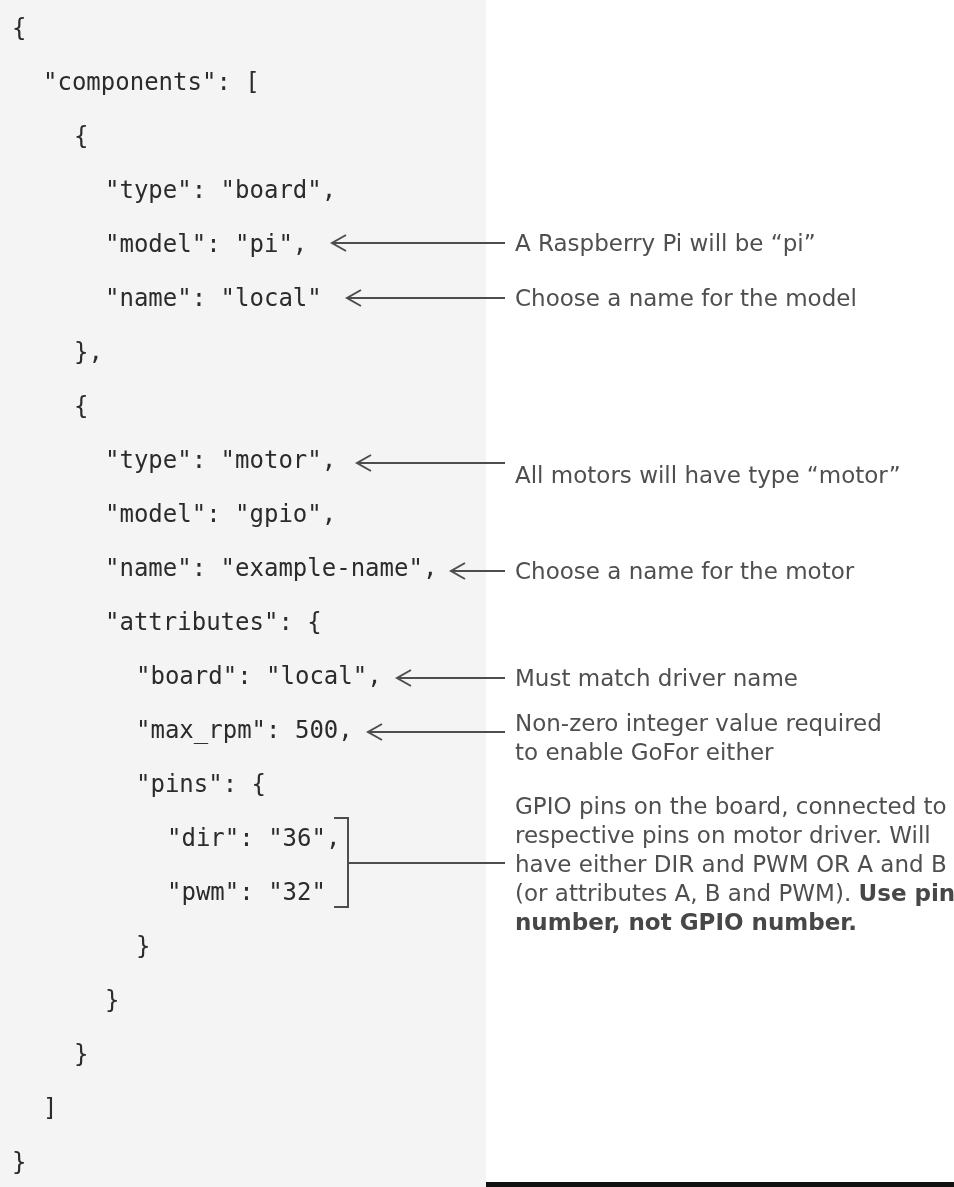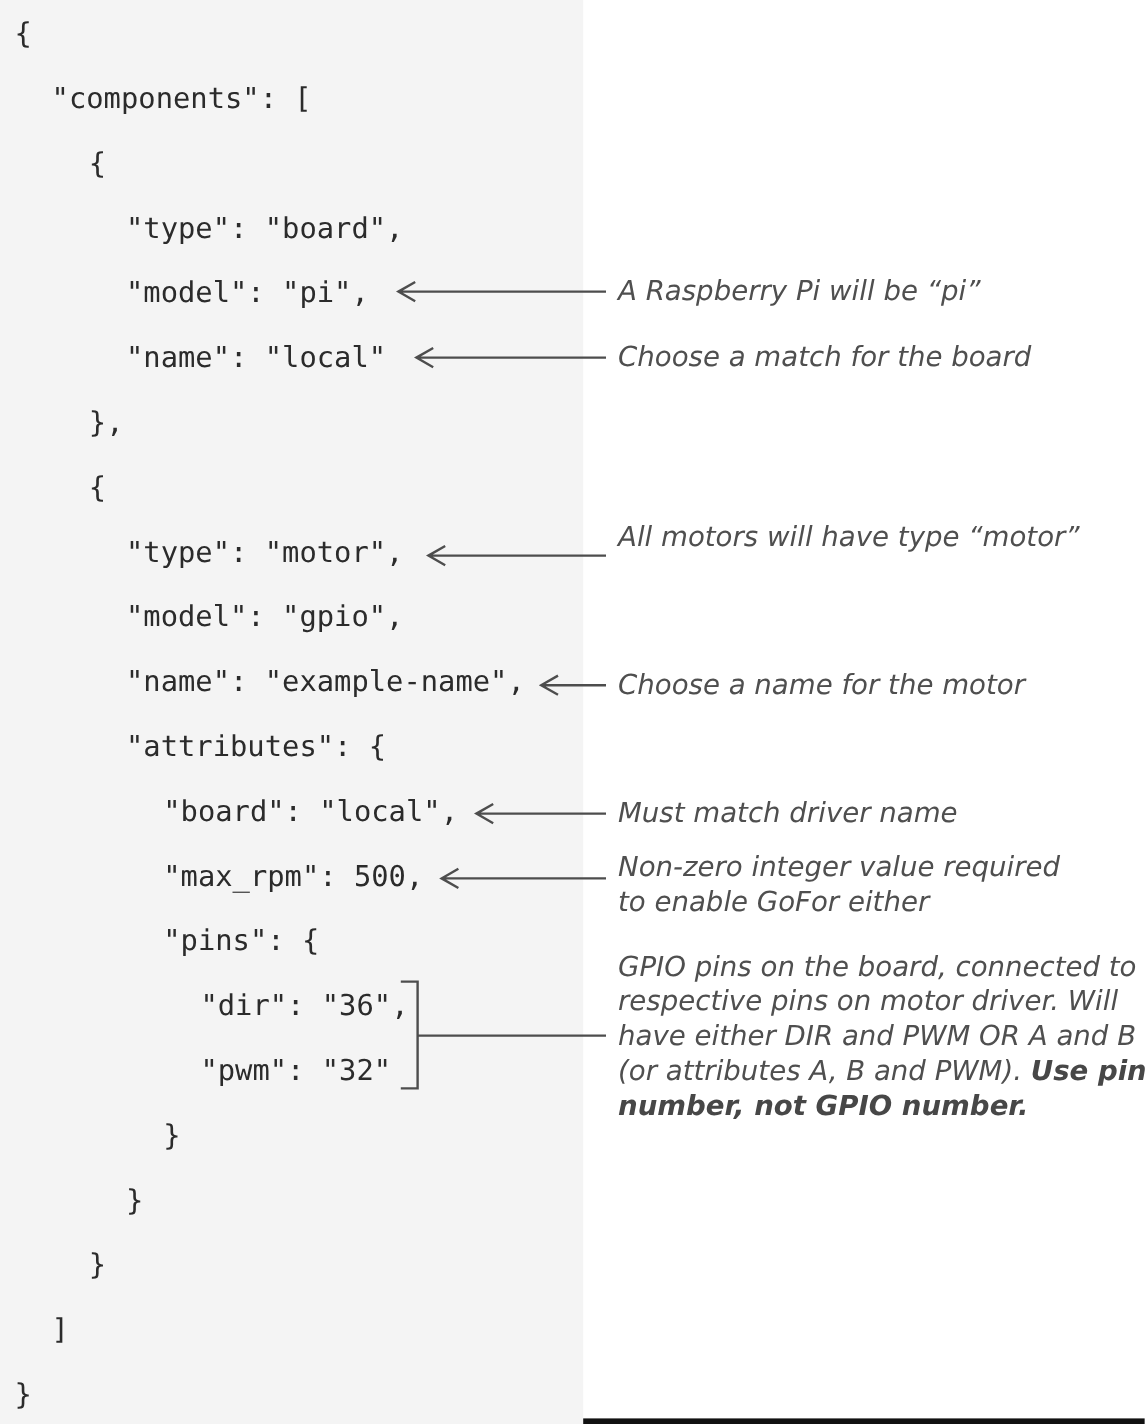--- a/index.html
+++ b/index.html
@@ -41,21 +41,20 @@
   .ind-5 { padding-left: 167px; }
 
   
   .annotation {
     position: absolute;
     left: 515px;
     color: #4f4f4f;
     font-size: 23px;
     line-height: 30px;
     white-space: nowrap;
-    font-style: italic;
   }
   .annotation.multi { line-height: 29px; }
   .annotation .bold {
     font-weight: bold;
     color: #474747;
   }
 
   
   .callout-overlay {
     position: absolute;
@@ -120,23 +119,23 @@
   <path d="M505,678 H397 M411,670 L397,678 L411,686"></path>
 
   <path d="M505,732 H368 M382,724 L368,732 L382,740"></path>
 
   <path d="M334,818 L348,818 L348,907 L334,907"></path>
   <path d="M348,863 H505"></path>
 </svg>
 
 <div class="annotation" style="top:228px">A Raspberry Pi will be “pi”</div>
 
-<div class="annotation" style="top:283px">Choose a match for the board</div>
+<div class="annotation" style="top:283px">Choose a name for the model</div>
 
-<div class="annotation" style="top:433px">All motors will have type “motor”</div>
+<div class="annotation" style="top:460px">All motors will have type “motor”</div>
 
 <div class="annotation" style="top:556px">Choose a name for the motor</div>
 
 <div class="annotation" style="top:663px">Must match driver name</div>
 
 <div class="annotation multi" style="top:709px">
   <div>Non-zero integer value required</div>
   <div>to enable GoFor either</div>
 </div>
 

